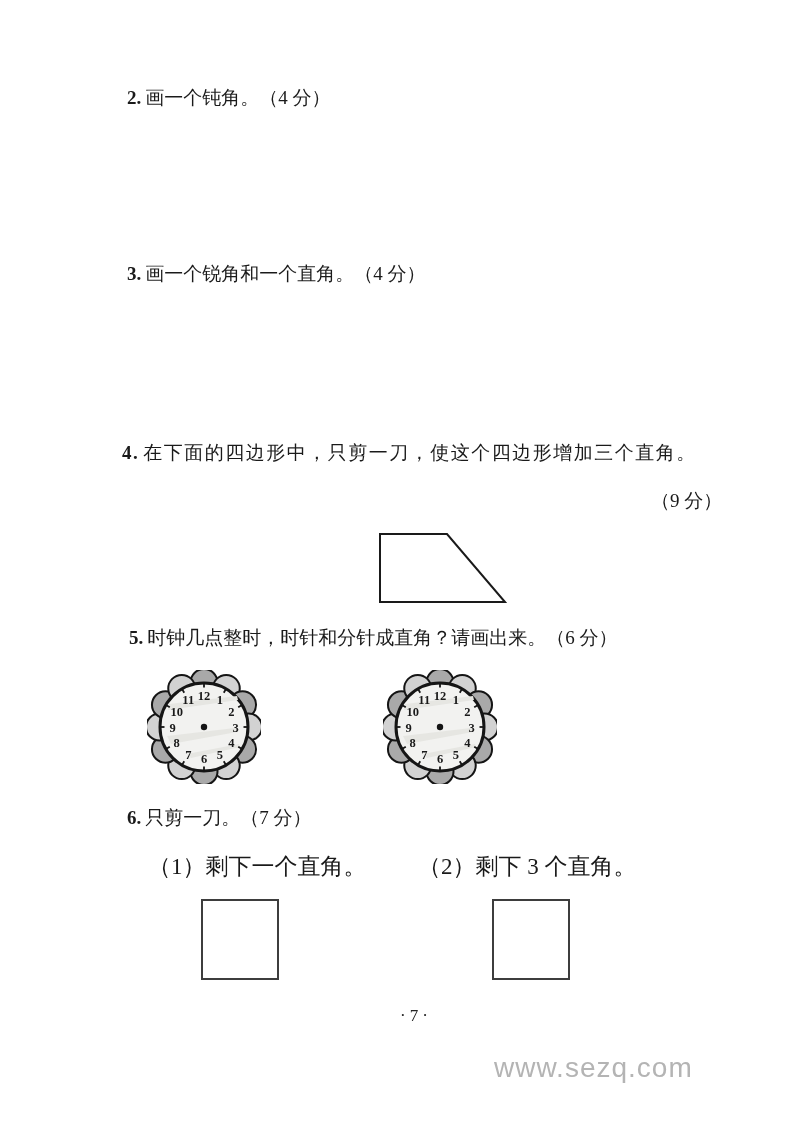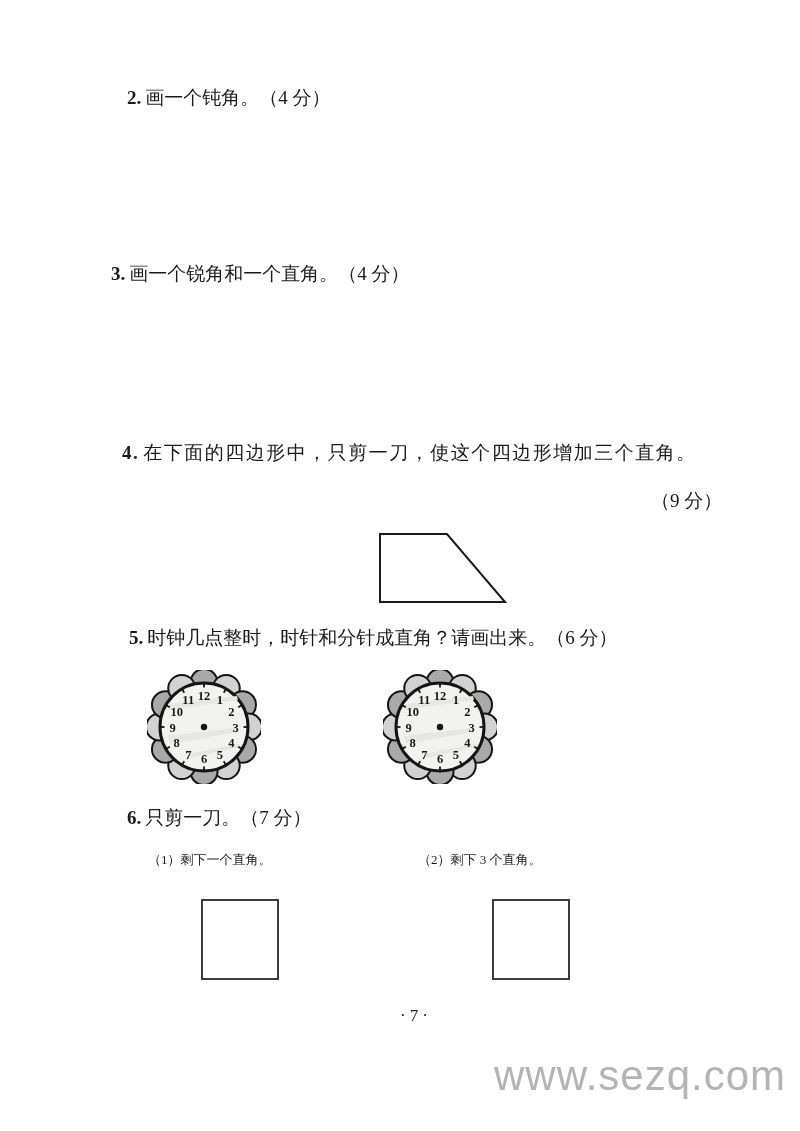--- a/index.html
+++ b/index.html
@@ -8,50 +8,50 @@
     background: #ffffff;
     font-family: "Liberation Serif", "DejaVu Serif", serif;
     color: #1a1a1a;
     position: relative;
     overflow: hidden;
   }
   .abs { position: absolute; }
   .qline { font-size: 19px; line-height: 26px; white-space: nowrap; }
   .qnum { font-weight: bold; margin-right: 4px; }
   .score-line { font-size: 19px; white-space: nowrap; }
-  .subline { font-size: 13px; white-space: nowrap; }
+  .subline { font-size: 23px; white-space: nowrap; }
   .square {
     border: 2px solid #3d3d3d;
     background: #ffffff;
     width: 74px; height: 77px;
   }
   .pagenum {
     font-size: 17px;
     letter-spacing: 4px;
     color: #222222;
   }
   .watermark {
     font-family: "Liberation Sans", "DejaVu Sans", sans-serif;
-    font-size: 42px;
+    font-size: 28px;
     color: #b4b4b4;
     letter-spacing: 1px;
     white-space: nowrap;
   }
   svg { display: block; }
 </style>
 </head>
 <body>
 
 <div class="abs" style="left:127px; top:85px;">
   <span class="qline">
     <span class="qnum">2.</span><span>画一个钝角。（4 分）</span>
   </span>
 </div>
 
-<div class="abs" style="left:111px; top:261px;">
+<div class="abs" style="left:127px; top:261px;">
   <span class="qline">
     <span class="qnum">3.</span><span>画一个锐角和一个直角。（4 分）</span>
   </span>
 </div>
 
 <div class="abs" style="left:122px; top:440px; letter-spacing:1.5px;">
   <span class="qline">
     <span class="qnum">4.</span><span>在下面的四边形中，只剪一刀，使这个四边形增加三个直角。</span>
   </span>
 </div>

